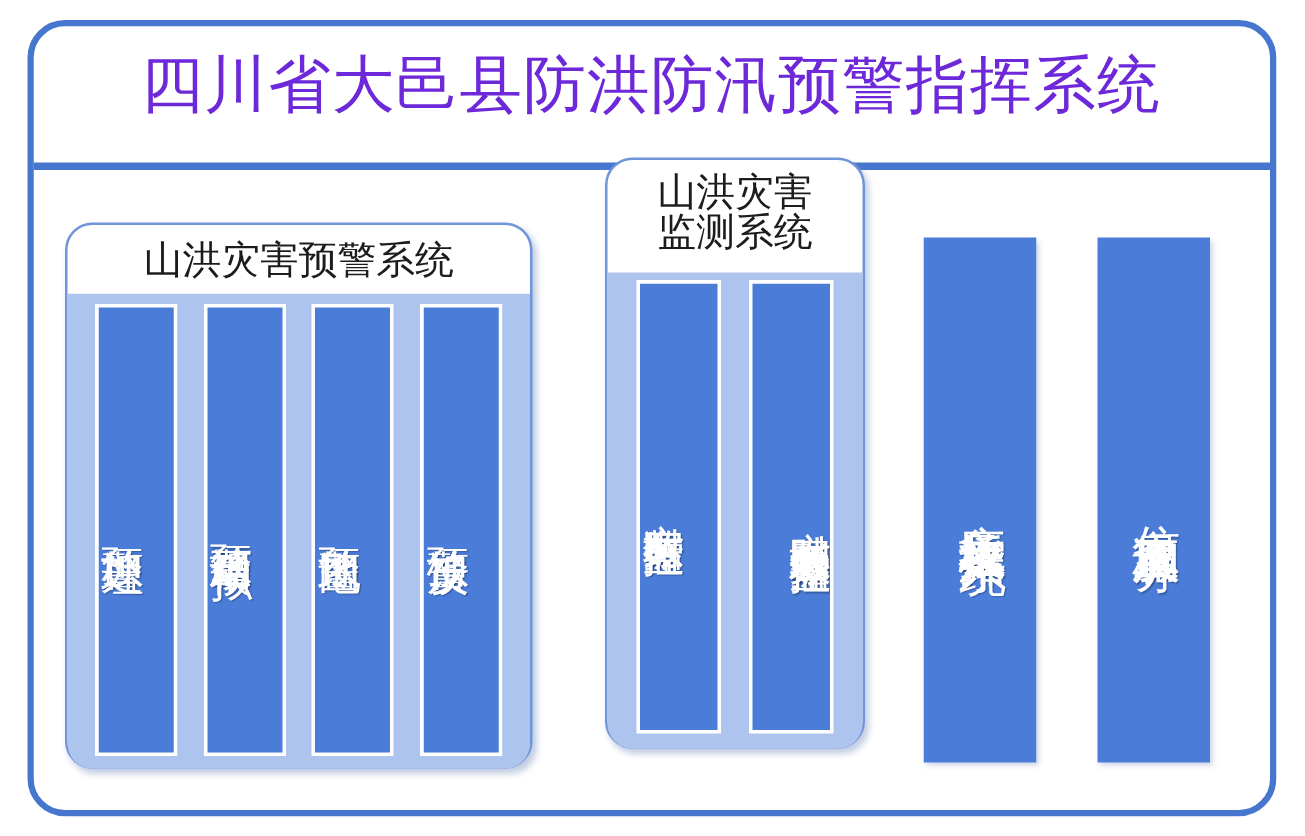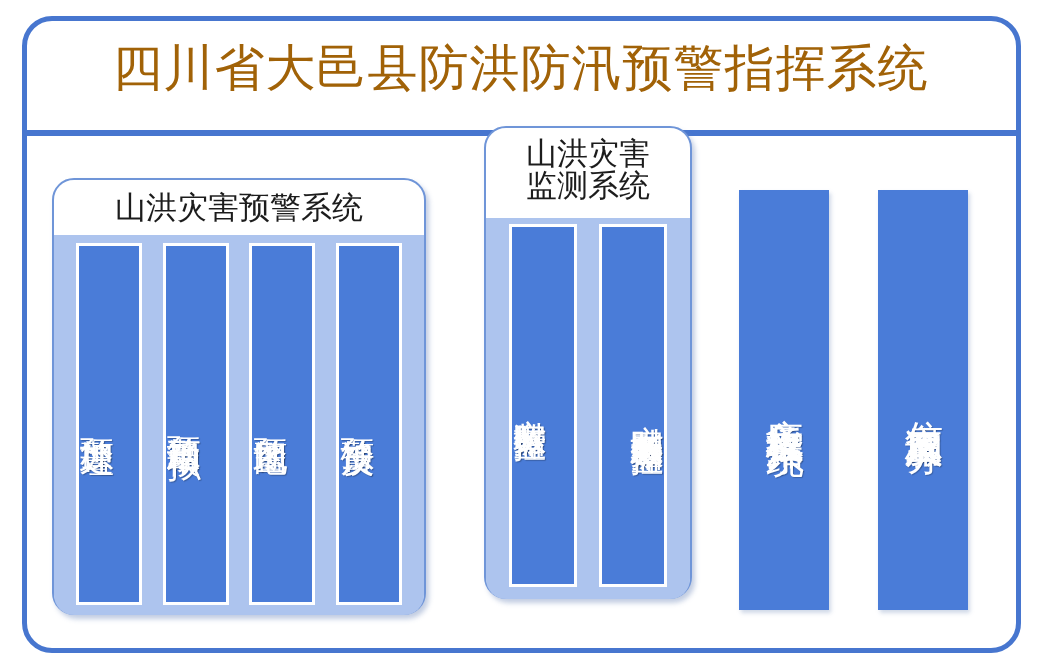--- a/index.html
+++ b/index.html
@@ -37,21 +37,21 @@
     left: 28px;
     top: 28px;
     width: 985px;
     height: 80px;
     display: flex;
     align-items: center;
     justify-content: center;
     font-family: "Liberation Sans", "DejaVu Sans", sans-serif;
     font-size: 50px;
     line-height: 1;
-    color: #a16207;
+    color: #6d28d9;
     letter-spacing: 1px;
     white-space: nowrap;
   }
   .title-divider {
     position: absolute;
     left: 27px;
     top: 130px;
     width: 989px;
     height: 6px;
     background: #4776cf;

